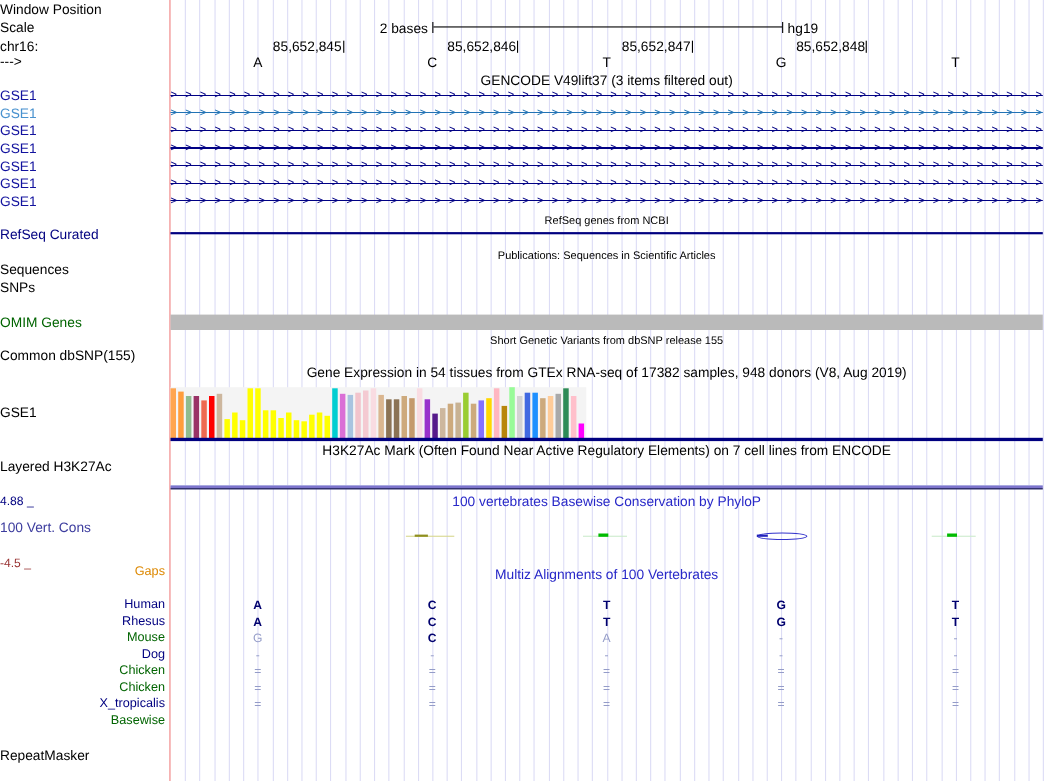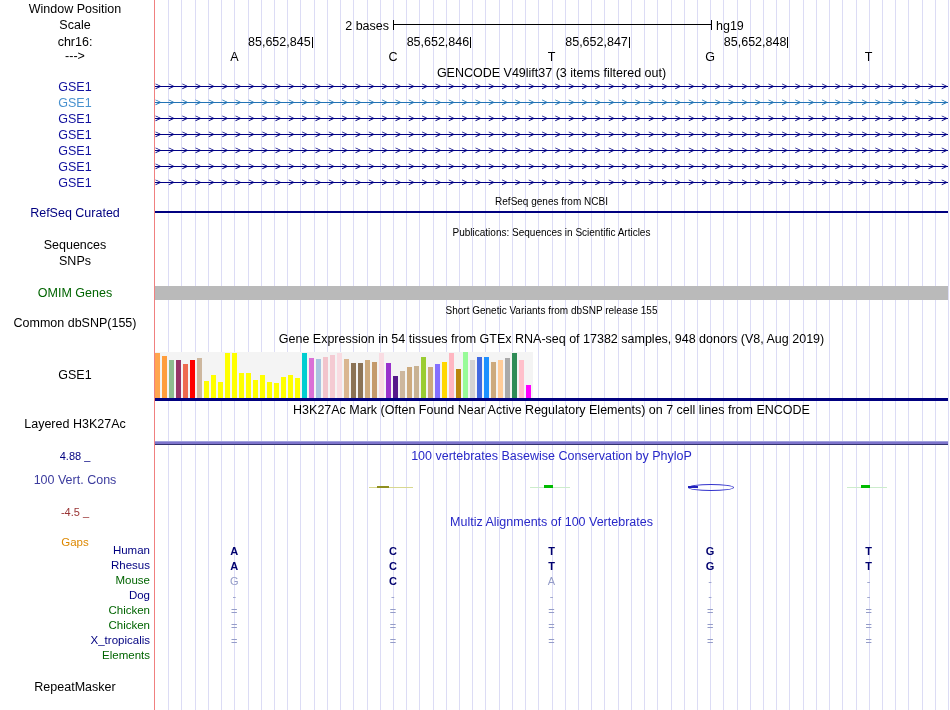--- a/index.html
+++ b/index.html
@@ -1,20 +1,20 @@
 <!DOCTYPE html>
 <html><head>
 <meta charset="utf-8">
 <style>
   html,body{margin:0;padding:0;background:#fff;}
   #browser{position:relative;width:950px;height:710px;background:#fff;
     font-family:"Liberation Sans",sans-serif;overflow:hidden;}
   .gridline{position:absolute;top:0;width:1px;height:710px;background:#dcdcf5;}
   .coral-line{position:absolute;left:154px;top:0;width:1px;height:710px;background:#f08080;}
-  .lbl{position:absolute;left:0;width:150px;text-align:center;font-size:12.5px;color:#000;white-space:nowrap;line-height:13px;}
+  .lbl{position:absolute;left:0;width:150px;text-align:left;font-size:12.5px;color:#000;white-space:nowrap;line-height:13px;}
   .sm{font-size:11px;}
   .title{position:absolute;left:155px;width:793px;text-align:center;font-size:12.5px;color:#000;white-space:nowrap;line-height:13px;}
   .small-title{font-size:10px;}
   #header{position:absolute;left:155px;top:3px;width:793px;display:flex;justify-content:center;gap:18px;font-size:13px;color:#000;}
   #scale-label{position:absolute;left:289px;top:19px;width:100px;text-align:right;font-size:12.5px;}
   #scale-line{position:absolute;left:393px;top:20px;width:317px;height:10px;border-left:1px solid #000;border-right:1px solid #000;}
   #scale-line::after{content:'';position:absolute;left:0;right:0;top:4px;height:1px;background:#000;}
   #scale-db{position:absolute;left:716px;top:19px;font-size:12.5px;}
   .pos{position:absolute;top:35px;font-size:12.5px;white-space:nowrap;text-align:right;}
   .pos .tick{display:inline-block;width:1px;height:11px;background:#000;margin-left:1px;vertical-align:-2px;}
@@ -662,29 +662,29 @@
       <div class="cons-faint" style="left: 529.5px; top: 487px; width: 40px; background: rgb(204, 236, 204);"></div>
       <div class="cons-solid" style="left: 543.5px; top: 485px; width: 9px; height: 3px; background: rgb(0, 187, 0);"></div>
       <div class="cons-ellipse" style="left: 688.1px; top: 484px;"></div>
       <div class="cons-solid" style="left: 688.1px; top: 486px; width: 10px; height: 2px; background: rgb(34, 34, 187);"></div>
       <div class="cons-faint" style="left: 846.7px; top: 487px; width: 40px; background: rgb(204, 236, 204);"></div>
       <div class="cons-solid" style="left: 860.7px; top: 485px; width: 9px; height: 3px; background: rgb(0, 187, 0);"></div>
     </div>
 
   <div class="title" style="top:516px;color:#2828c8">Multiz Alignments of 100 Vertebrates</div>
   <div id="species-labels">
-      <div class="sp-lbl" style="top: 536px; color: rgb(221, 136, 0); text-align: center;">Gaps</div>
+      <div class="sp-lbl" style="top: 514px; color: rgb(221, 136, 0);">Gaps</div>
       <div class="sp-lbl" style="top: 544px; color: rgb(0, 0, 128);">Human</div>
       <div class="sp-lbl" style="top: 559px; color: rgb(0, 0, 128);">Rhesus</div>
       <div class="sp-lbl" style="top: 574px; color: rgb(0, 100, 0);">Mouse</div>
       <div class="sp-lbl" style="top: 589px; color: rgb(0, 0, 128);">Dog</div>
       <div class="sp-lbl" style="top: 604px; color: rgb(0, 100, 0);">Chicken</div>
       <div class="sp-lbl" style="top: 619px; color: rgb(0, 100, 0);">Chicken</div>
       <div class="sp-lbl" style="top: 634px; color: rgb(0, 0, 128);">X_tropicalis</div>
-      <div class="sp-lbl" style="top: 649px; color: rgb(0, 100, 0);">Elements</div>
+      <div class="sp-lbl" style="top: 649px; color: rgb(0, 100, 0);">Basewise</div>
     </div>
   <div id="multiz-cells">
       <div class="mz-cell mz-dark" style="left: 219.3px; top: 545px;">A</div>
       <div class="mz-cell mz-dark" style="left: 219.3px; top: 560px;">A</div>
       <div class="mz-cell mz-dim" style="left: 219.3px; top: 575px;">G</div>
       <div class="mz-cell mz-dim" style="left: 219.3px; top: 590px;">-</div>
       <div class="mz-cell mz-dim" style="left: 219.3px; top: 605px;">=</div>
       <div class="mz-cell mz-dim" style="left: 219.3px; top: 620px;">=</div>
       <div class="mz-cell mz-dim" style="left: 219.3px; top: 635px;">=</div>
       <div class="mz-cell mz-dark" style="left: 377.9px; top: 545px;">C</div>

